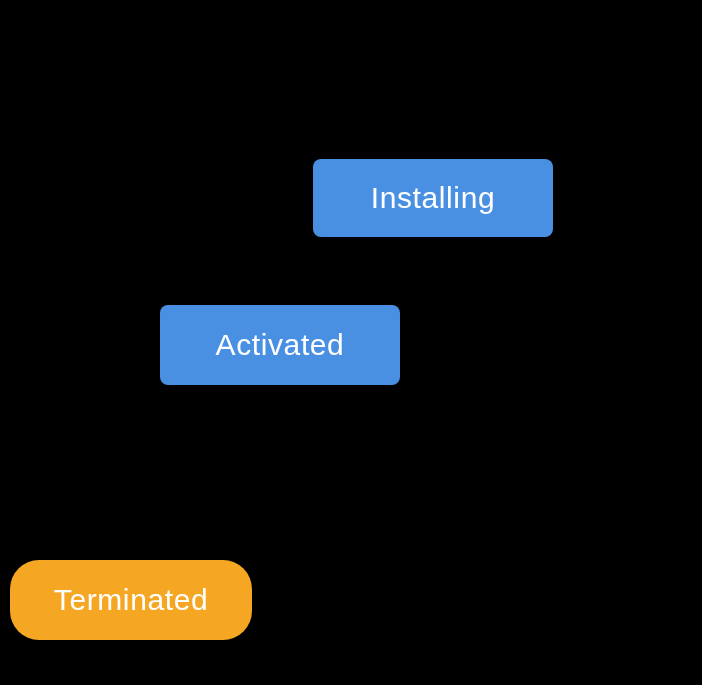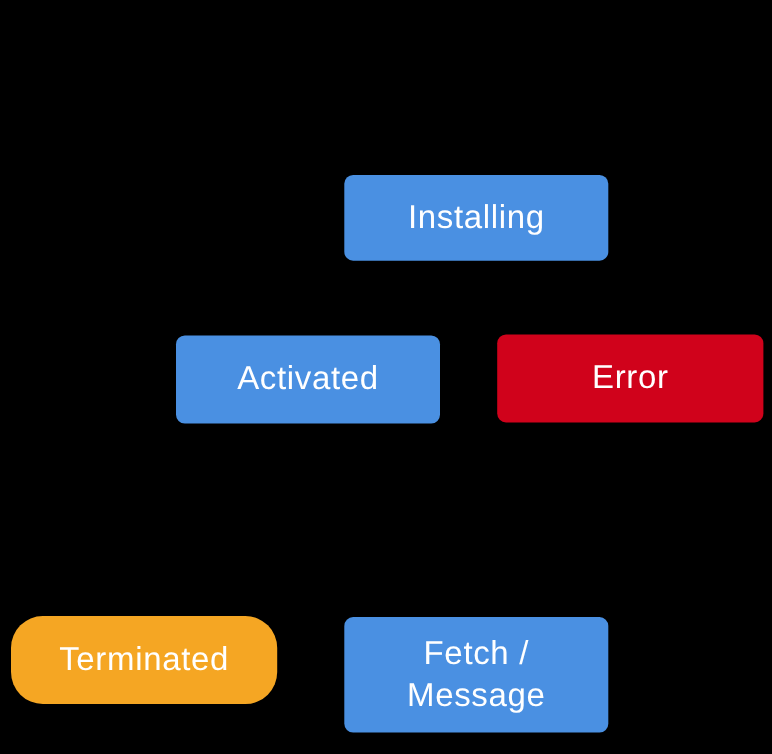--- a/index.html
+++ b/index.html
@@ -44,27 +44,20 @@
 <div class="canvas" style="background: rgb(0, 0, 0);">
 
   <div class="node node-installing" style="background: rgb(74, 144, 226);">
     <span>Installing</span>
   </div>
 
   <div class="node node-activated" style="background: rgb(74, 144, 226);">
     <span>Activated</span>
   </div>
 
-  <div class="node node-error" style="background: rgb(208, 2, 27);">
-    <span>Error</span>
-  </div>
 
 
   <div class="node node-terminated" style="background: rgb(245, 166, 35); border-radius: 29px;">
     <span>Terminated</span>
   </div>
 
-  <div class="node node-fetchmessage" style="background: rgb(74, 144, 226);">
-    <span>Fetch /
-Message</span>
-  </div>
 
 </div>
 
 </body></html>

